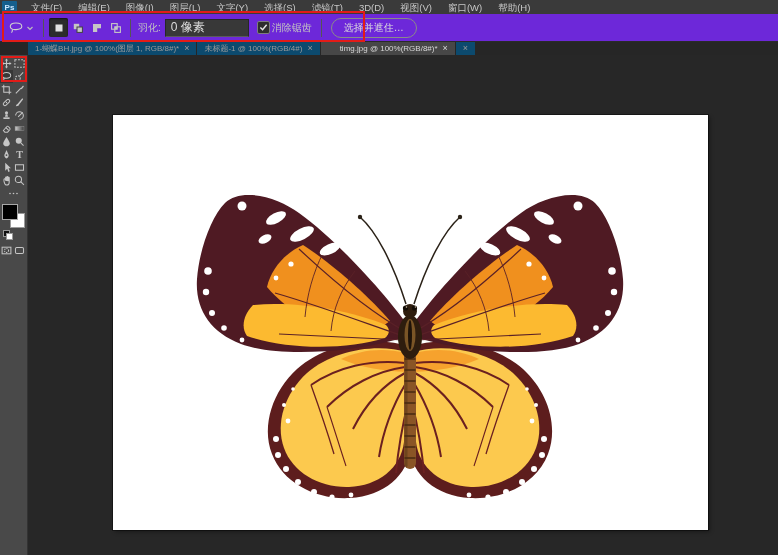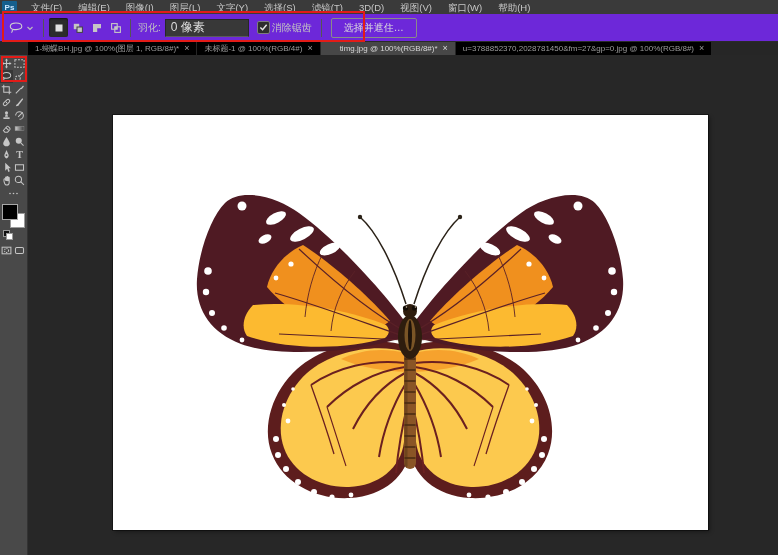--- a/index.html
+++ b/index.html
@@ -38,31 +38,31 @@
   .ob-field{
     width:72px;height:16px;background:#383838;border:1px solid #272727;
     border-bottom-color:#5a5a5a;color:#ddd;font-size:12px;padding:0 5px;
     font-family:"Liberation Sans","DejaVu Sans",sans-serif;
   }
   .checkbox{
     width:11px;height:11px;background:#2e2e2e;border:1px solid #7d7d7d;
     border-radius:2px;display:flex;align-items:center;justify-content:center;margin-left:8px;
   }
   .ob-button{
-    border:1px solid #8a8a8a;border-radius:2px;background:transparent;
+    border:1px solid #8a8a8a;border-radius:10px;background:transparent;
     color:#ddd;font-size:10px;padding:2px 12px;margin-left:4px;white-space:nowrap;
     font-family:"Liberation Sans","DejaVu Sans",sans-serif;
   }
   
   .tabbar{
     position:absolute;left:0;top:42px;width:778px;height:13px;
     background:#262626;display:flex;align-items:stretch;padding-left:28px;z-index:4;
   }
   .doc-tab{
-    display:flex;align-items:center;gap:5px;background:#000000;color:#9b9b9b;
+    display:flex;align-items:center;gap:5px;background:#0c4a6e;color:#9b9b9b;
     font-size:8px;padding:0 7px;margin-right:1px;white-space:nowrap;overflow:hidden;
     max-width:246px;
   }
   .doc-tab.active{background:#474747;color:#d8d8d8;padding-left:19px;}
   .tab-close{font-size:9px;line-height:9px;color:inherit;}
   
   .toolbar{
     position:absolute;left:0;top:55px;width:27px;height:500px;
     background:#494949;border-right:1px solid #333;z-index:4;
     display:flex;flex-wrap:wrap;align-content:flex-start;padding-top:2px;
@@ -167,21 +167,20 @@
   </div>
   <div class="doc-tab">
     <span>未标题-1 @ 100%(RGB/4#)</span>
     <span class="tab-close">×</span>
   </div>
   <div class="doc-tab active">
     <span>timg.jpg @ 100%(RGB/8#)*</span>
     <span class="tab-close">×</span>
   </div>
   <div class="doc-tab">
-    <span>u=3788852370,2028781450&amp;fm=27&amp;gp=0.jpg @ 100%(RGB/8#)</span>
     <span class="tab-close">×</span>
   </div>
 </div>
 
 <div class="toolbar">
   <div class="tool">
     <svg viewBox="0 0 12 12">
       <path d="M6 .5 L7.7 2.8 H6.6 V5.4 H9.2 V4.3 L11.5 6 L9.2 7.7 V6.6 H6.6 V9.2 H7.7 L6 11.5 L4.3 9.2 H5.4 V6.6 H2.8 V7.7 L.5 6 L2.8 4.3 V5.4 H5.4 V2.8 H4.3 Z" class="tool-fill"></path>
     </svg>
   </div>

